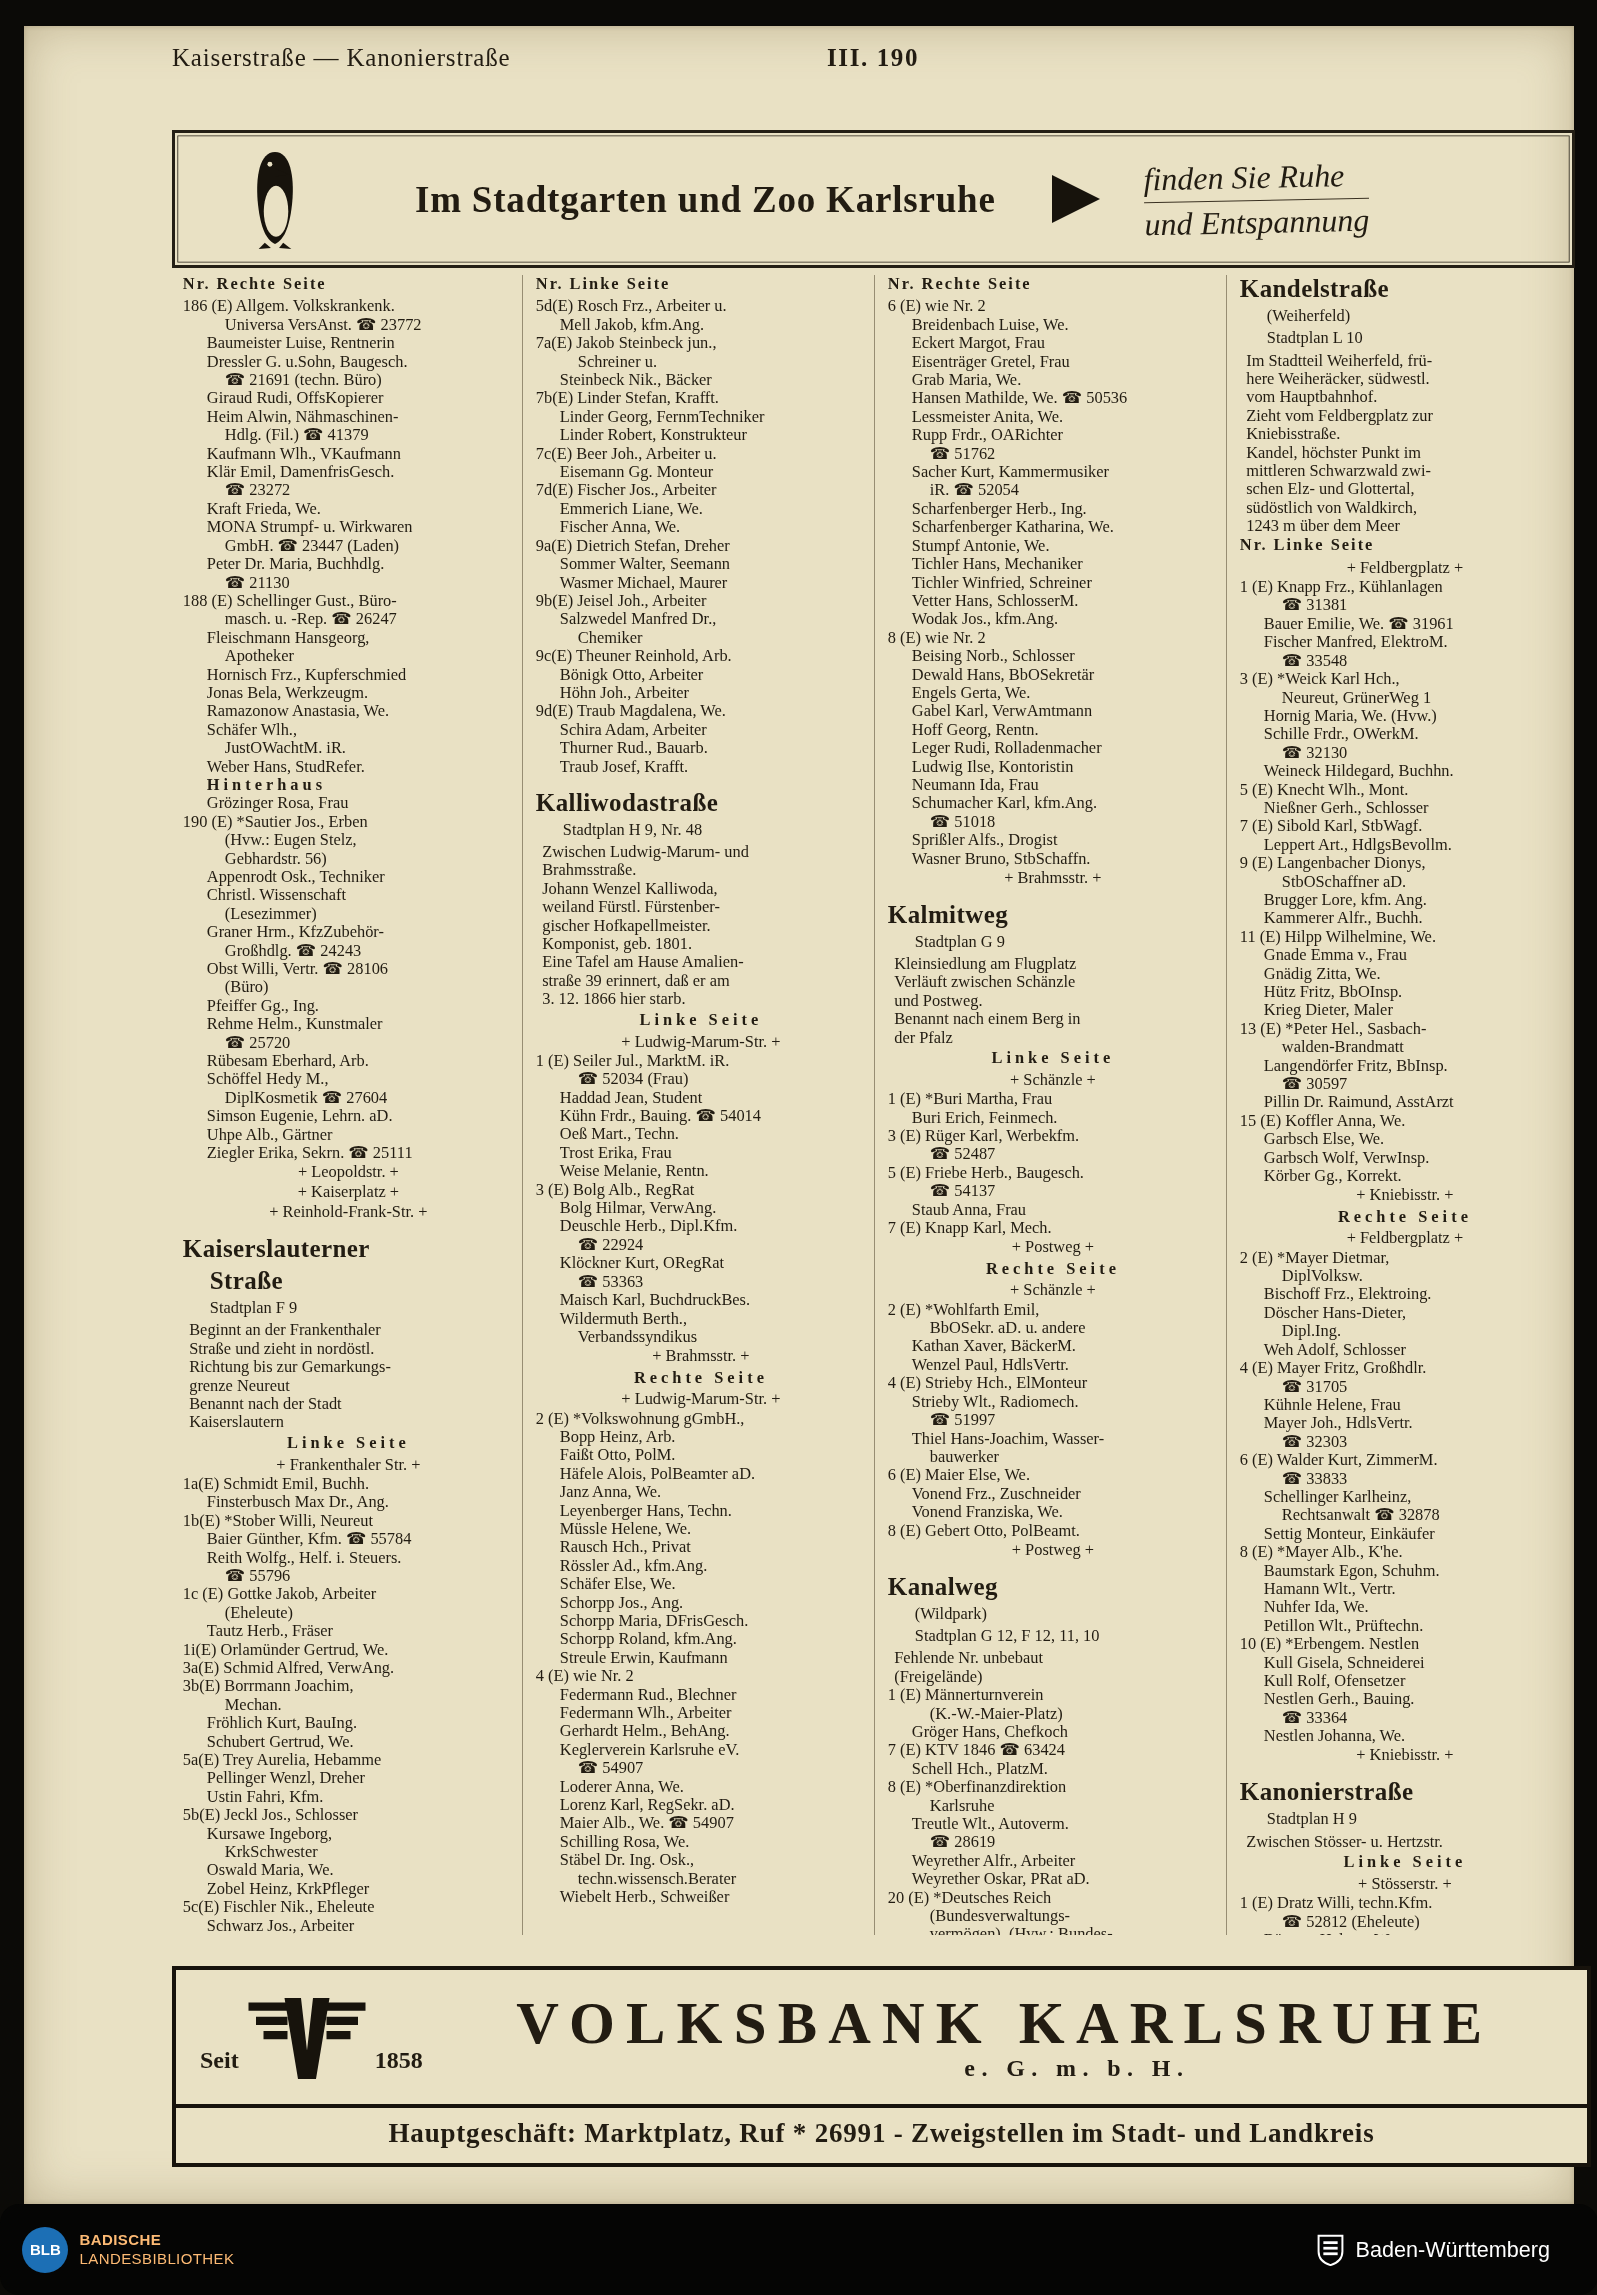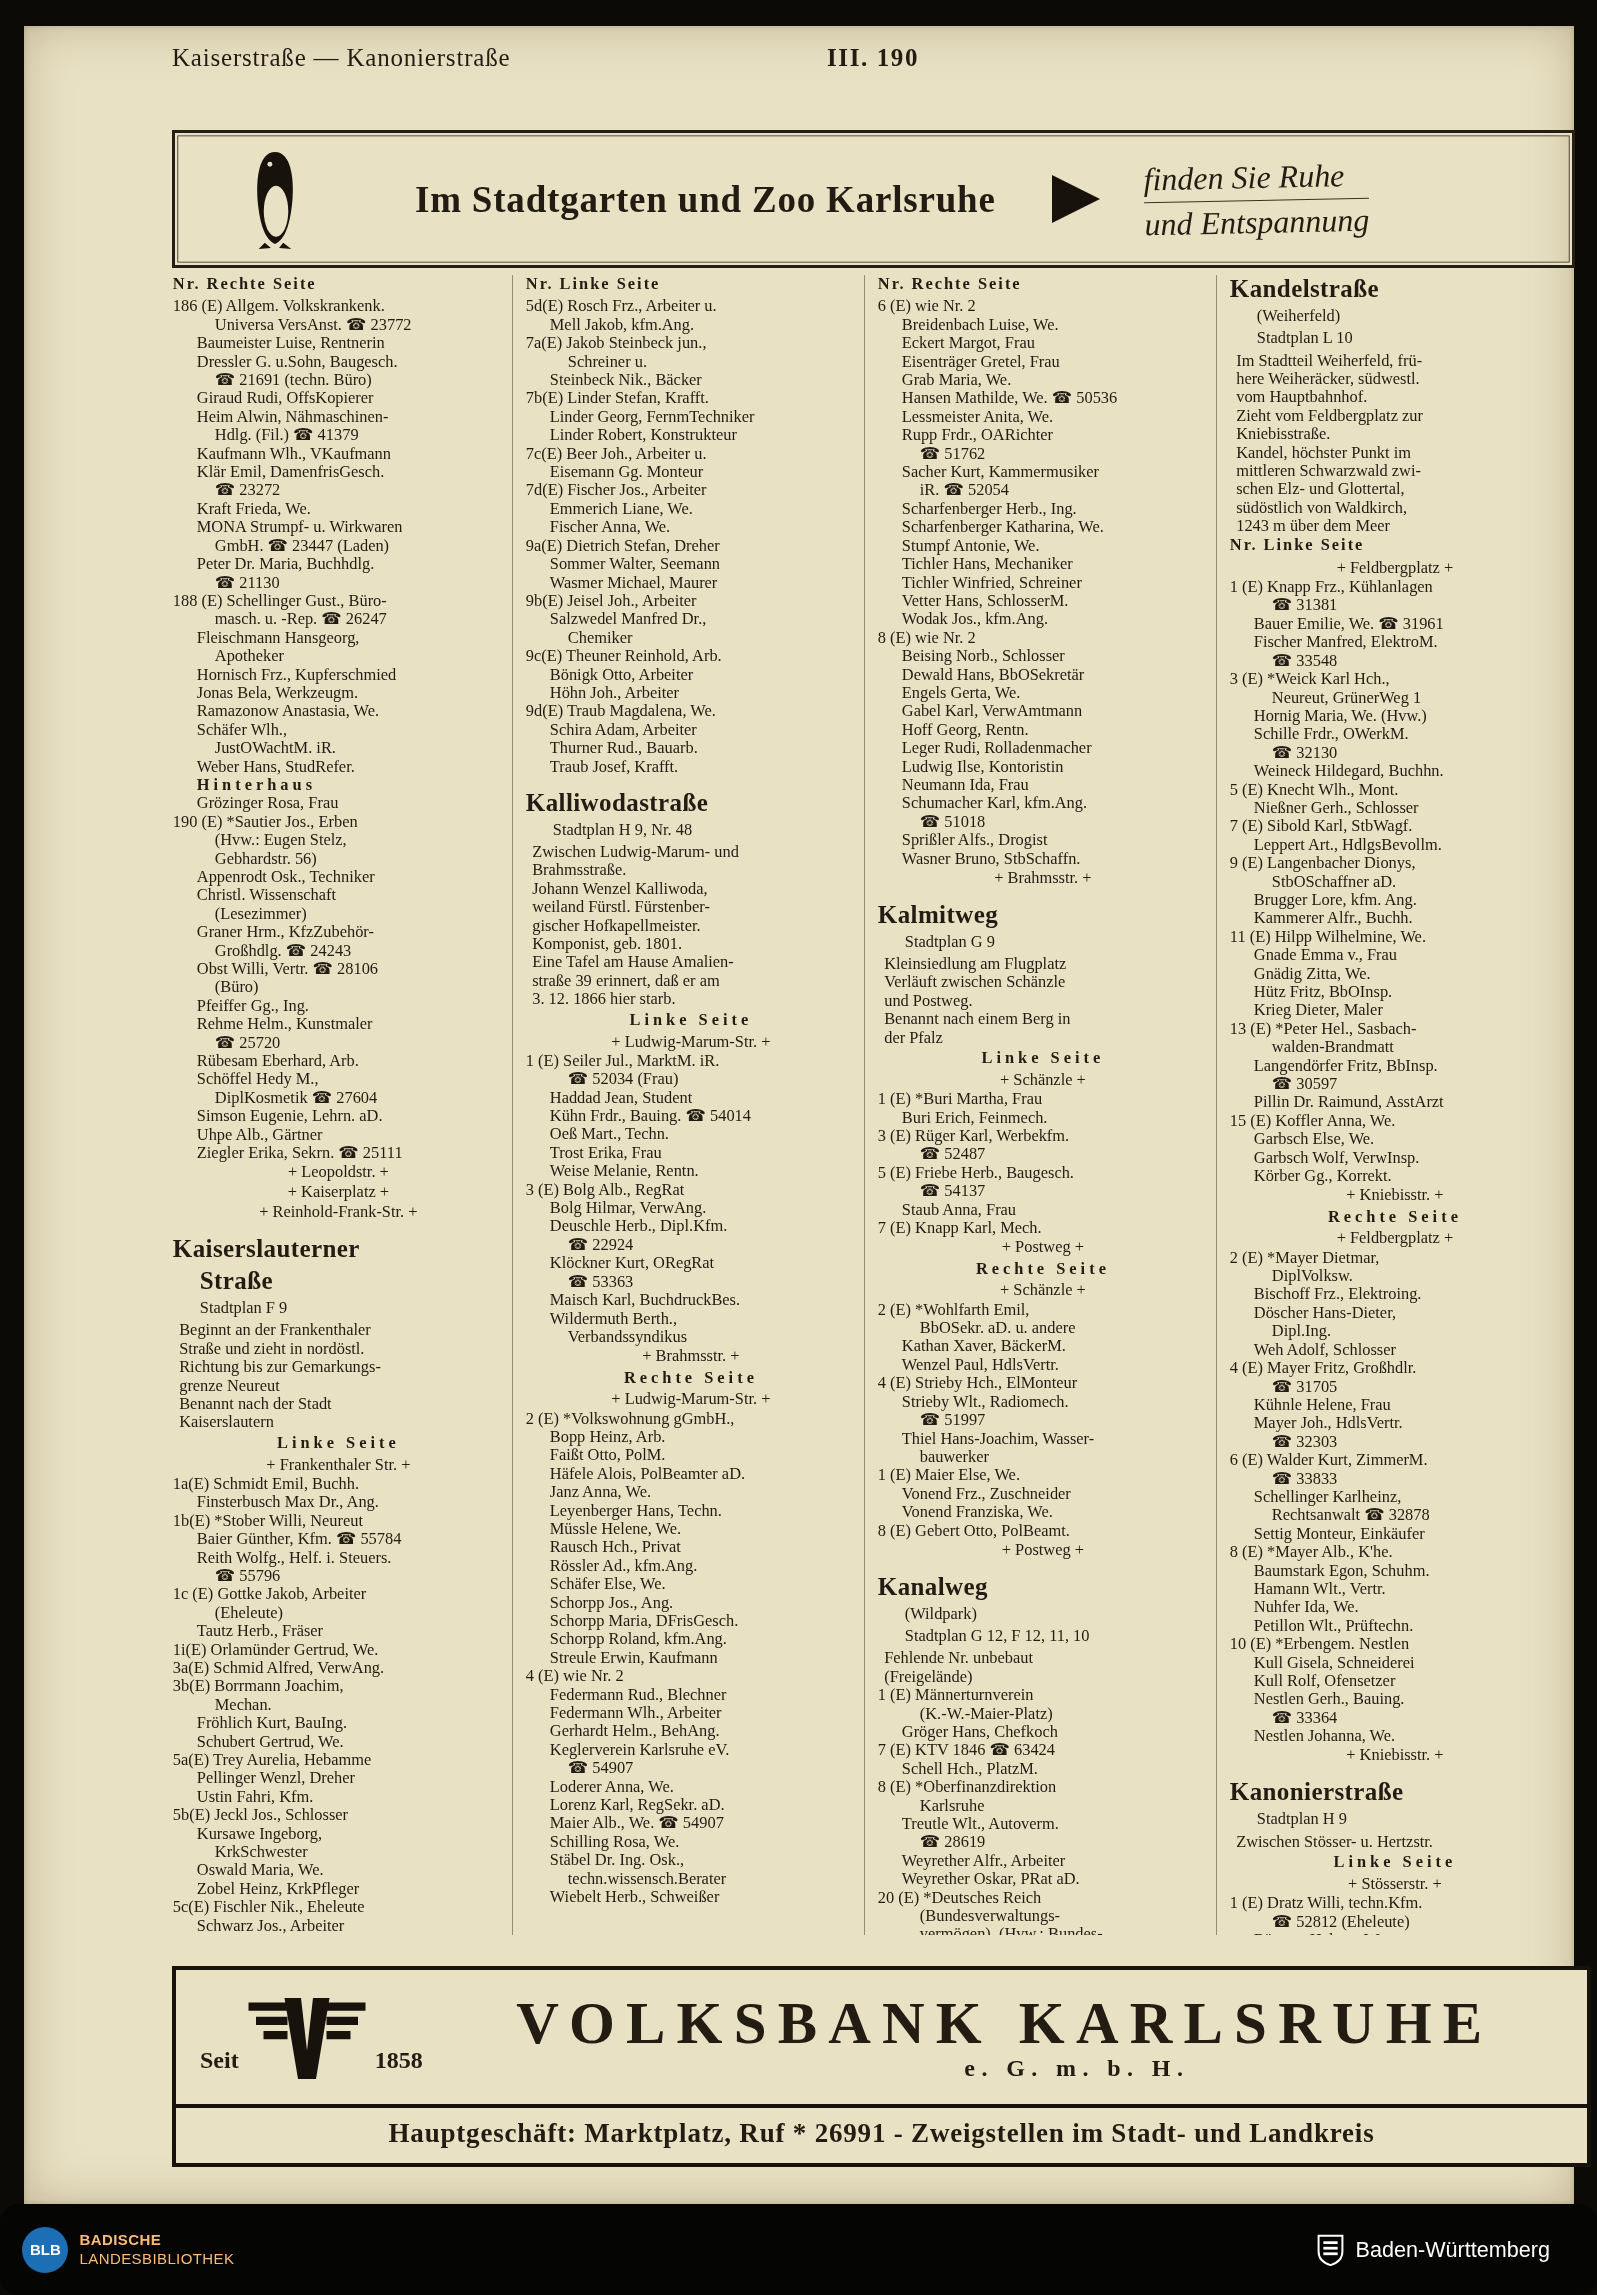--- a/index.html
+++ b/index.html
@@ -26,21 +26,21 @@
     box-shadow:inset 0 0 0 2.4px #e9e1c4, inset 0 0 0 3.2px #241f15;
     display:flex;align-items:center;
   }
   .penguin-wrap{margin-left:64px;width:72px;display:flex;justify-content:center;}
   .ad-title{font-size:37px;font-weight:bold;letter-spacing:0.8px;margin-left:104px;white-space:nowrap;}
   .ad-arrow{width:0;height:0;border-left:48px solid #17130c;border-top:24px solid transparent;border-bottom:24px solid transparent;margin-left:56px;}
   .ad-slogan{margin-left:44px;font-style:italic;font-size:32px;line-height:42px;transform:rotate(-1.2deg);}
   .ad-slogan .s1{border-bottom:1.6px solid #3a3122;padding-bottom:1.6px;}
   
   .columns{
-    position:absolute;left:136px;top:249px;width:1408px;height:1660px;
+    position:absolute;left:146px;top:249px;width:1408px;height:1660px;
     display:flex;overflow:hidden;
   }
   .col{width:25%;box-sizing:border-box;padding:0 8px 0 12.8px;}
   .col + .col{border-left:0.8px solid rgba(70,58,34,.5);}
   .ln{font-size:16.4px;line-height:18.4px;white-space:nowrap;}
   .t-colhead{font-weight:bold;letter-spacing:2px;padding-bottom:4px;}
   .t-nr{padding-left:0;}
   .t-r{padding-left:24px;}
   .t-c{padding-left:42px;}
   .t-p{padding-left:6.4px;}
@@ -342,21 +342,21 @@
         <div class="ln t-cross">+ Schänzle +</div>
         <div class="ln t-nr">2 (E) *Wohlfarth Emil,</div>
         <div class="ln t-c">BbOSekr. aD. u. andere</div>
         <div class="ln t-r">Kathan Xaver, BäckerM.</div>
         <div class="ln t-r">Wenzel Paul, HdlsVertr.</div>
         <div class="ln t-nr">4 (E) Strieby Hch., ElMonteur</div>
         <div class="ln t-r">Strieby Wlt., Radiomech.</div>
         <div class="ln t-c">☎ 51997</div>
         <div class="ln t-r">Thiel Hans-Joachim, Wasser-</div>
         <div class="ln t-c">bauwerker</div>
-        <div class="ln t-nr">1 (E) Maier Else, We.</div>
+        <div class="ln t-nr">6 (E) Maier Else, We.</div>
         <div class="ln t-r">Vonend Frz., Zuschneider</div>
         <div class="ln t-r">Vonend Franziska, We.</div>
         <div class="ln t-nr">8 (E) Gebert Otto, PolBeamt.</div>
         <div class="ln t-cross">+ Postweg +</div>
         <div class="ln t-h1">Kanalweg</div>
         <div class="ln t-h2">(Wildpark)</div>
         <div class="ln t-h2">Stadtplan G 12, F 12, 11, 10</div>
         <div class="ln t-p">Fehlende Nr. unbebaut</div>
         <div class="ln t-p">(Freigelände)</div>
         <div class="ln t-nr">1 (E) Männerturnverein</div>

